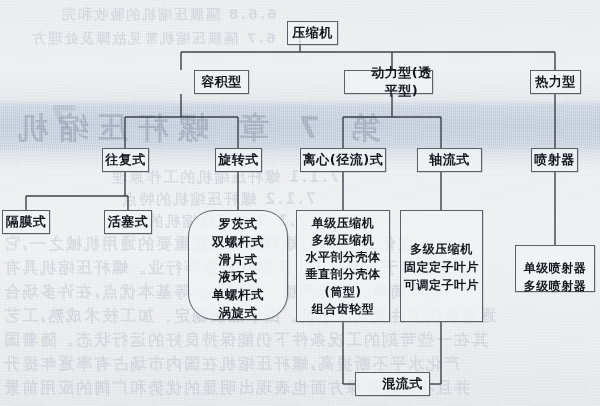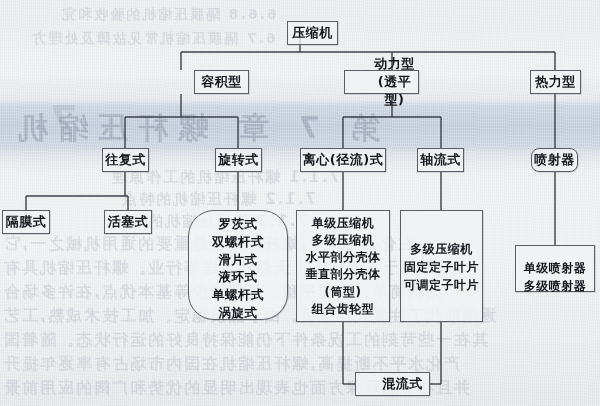--- a/index.html
+++ b/index.html
@@ -145,33 +145,33 @@
     <line x1="343" y1="384" x2="356" y2="384"></line>
     <line x1="429" y1="384" x2="441" y2="384"></line>
   </svg>
 
   <div id="chart">
 
     <div class="node" style="left:287px;top:8px;width:51px;height:24px;font-size:13px;margin-top:13px;">压缩机</div>
 
     <div class="node" style="left:154px;top:70px;width:55px;height:24px;font-size:13px;margin-left:40px;">容积型</div>
 
-    <div class="node" style="left:344px;top:70px;width:75px;height:24px;font-size:13px;padding-left:26px;">动力型(透平型)</div>
+    <div class="node" style="left:344px;top:70px;width:89px;height:24px;font-size:13px;padding-left:26px;">动力型(透平型)</div>
 
     <div class="node" style="left:530px;top:70px;width:51px;height:24px;font-size:13px;">热力型</div>
 
     <div class="node" style="left:102px;top:148px;width:47px;height:24px;font-size:13px;">往复式</div>
 
     <div class="node" style="left:215px;top:148px;width:47px;height:24px;font-size:13px;">旋转式</div>
 
     <div class="node" style="left:300px;top:148px;width:86px;height:24px;font-size:13px;">离心(径流)式</div>
 
-    <div class="node" style="left:417px;top:148px;width:47px;height:24px;font-size:13px;">轴流式</div>
-
-    <div class="node" style="left:531px;top:148px;width:47px;height:24px;font-size:13px;border-radius:8px;">喷射器</div>
+    <div class="node" style="left:417px;top:148px;width:65px;height:24px;font-size:13px;">轴流式</div>
+
+    <div class="node" style="left:531px;top:148px;width:47px;height:24px;font-size:13px;">喷射器</div>
 
     <div class="node" style="left:2px;top:210px;width:48px;height:24px;font-size:13px;">隔膜式</div>
 
     <div class="node" style="left:104px;top:210px;width:48px;height:24px;font-size:13px;">活塞式</div>
 
     <div class="node list" style="left:188px;top:210px;width:100px;height:110px;font-size:12.5px;border-radius:26px;">
       <span class="li">罗茨式</span>
       <span class="li">双螺杆式</span>
       <span class="li">滑片式</span>
       <span class="li">液环式</span>

